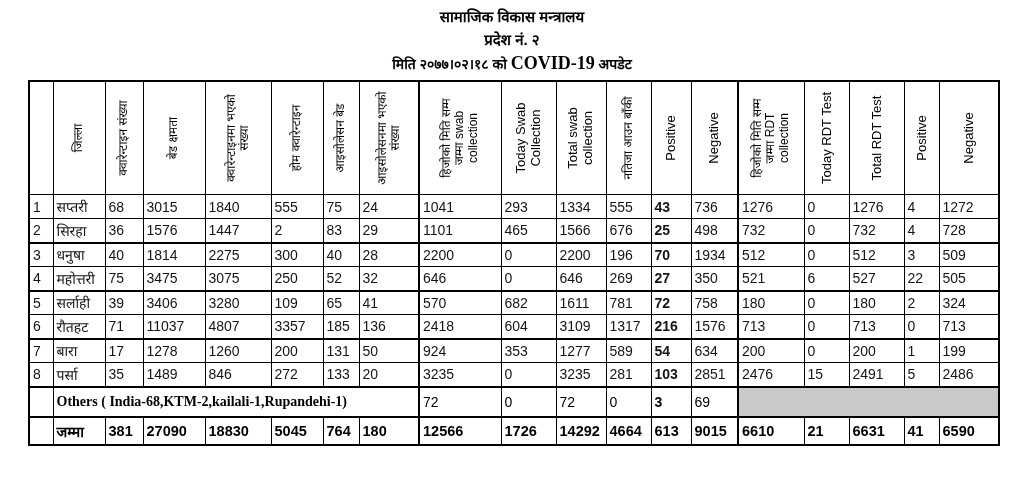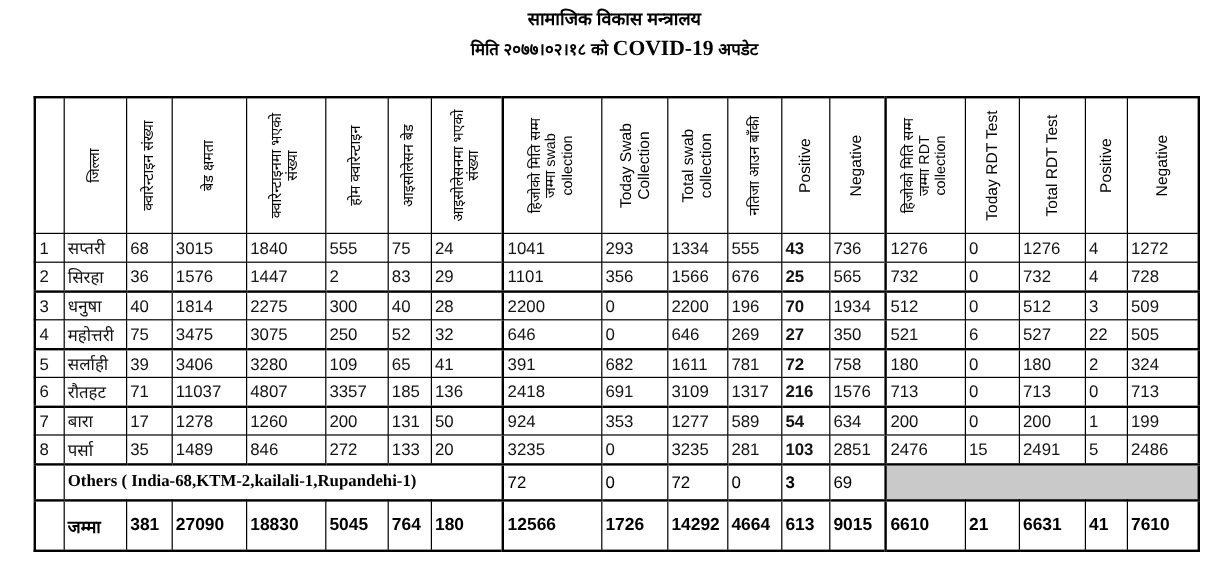--- a/index.html
+++ b/index.html
@@ -47,28 +47,29 @@
   td.leftnum { font-size:15px; }
   td.pos { font-weight:bold; font-size:15.5px; }
   tr.pairend td { border-bottom-width:2px; }
 
   tr.others { height:30px; }
   tr.others td { font-size:14px; }
   td.others-label { font-family:"Liberation Serif", serif; font-weight:bold; font-size:15px; white-space:nowrap; }
   td.shaded { background:#c9c9c9; border-bottom-width:2px; }
   tr.others td { border-bottom-width:2px; }
 
-  tr.totalrow { height:42px; }
+  tr.totalrow { height:28px; }
   tr.totalrow td { font-weight:bold; font-size:14.5px; }
 </style>
 </head>
 <body>
 
 <div class="titles">
   <div class="title-line1">सामाजिक विकास मन्त्रालय</div>
+  <div class="title-line2">प्रदेश नं. २</div>
   <div class="title-line3">
     <span>मिति २०७७।०२।१८ को</span>
     <span class="covid">COVID-19</span>
     <span>अपडेट</span>
   </div>
 </div>
 
 <table class="report">
   <colgroup>
     <col class="c0">
@@ -176,25 +177,25 @@
       <tr class="datarow pairend">
         <td class="rownum">2</td>
         <td class="district">सिरहा</td>
         <td class="leftnum">36</td>
         <td class="leftnum">1576</td>
         <td class="leftnum">1447</td>
         <td class="leftnum">2</td>
         <td class="leftnum">83</td>
         <td class="leftnum">29</td>
         <td class="secline">1101</td>
-        <td>356</td>
+        <td>465</td>
         <td>1566</td>
         <td>676</td>
         <td class="pos">25</td>
-        <td>565</td>
+        <td>498</td>
         <td class="secline">732</td>
         <td>0</td>
         <td>732</td>
         <td>4</td>
         <td>728</td>
       </tr>
       <tr class="datarow">
         <td class="rownum">3</td>
         <td class="district">धनुषा</td>
         <td class="leftnum">40</td>
@@ -238,21 +239,21 @@
       </tr>
       <tr class="datarow">
         <td class="rownum">5</td>
         <td class="district">सर्लाही</td>
         <td class="leftnum">39</td>
         <td class="leftnum">3406</td>
         <td class="leftnum">3280</td>
         <td class="leftnum">109</td>
         <td class="leftnum">65</td>
         <td class="leftnum">41</td>
-        <td class="secline">391</td>
+        <td class="secline">570</td>
         <td>682</td>
         <td>1611</td>
         <td>781</td>
         <td class="pos">72</td>
         <td>758</td>
         <td class="secline">180</td>
         <td>0</td>
         <td>180</td>
         <td>2</td>
         <td>324</td>
@@ -260,21 +261,21 @@
       <tr class="datarow pairend">
         <td class="rownum">6</td>
         <td class="district">रौतहट</td>
         <td class="leftnum">71</td>
         <td class="leftnum">11037</td>
         <td class="leftnum">4807</td>
         <td class="leftnum">3357</td>
         <td class="leftnum">185</td>
         <td class="leftnum">136</td>
         <td class="secline">2418</td>
-        <td>691</td>
+        <td>604</td>
         <td>3109</td>
         <td>1317</td>
         <td class="pos">216</td>
         <td>1576</td>
         <td class="secline">713</td>
         <td>0</td>
         <td>713</td>
         <td>0</td>
         <td>713</td>
       </tr>
@@ -346,16 +347,16 @@
         <td class="secline">12566</td>
         <td>1726</td>
         <td>14292</td>
         <td>4664</td>
         <td>613</td>
         <td>9015</td>
         <td class="secline">6610</td>
         <td>21</td>
         <td>6631</td>
         <td>41</td>
-        <td>7610</td>
+        <td>6590</td>
       </tr>
   </tbody>
 </table>
 
 </body></html>

